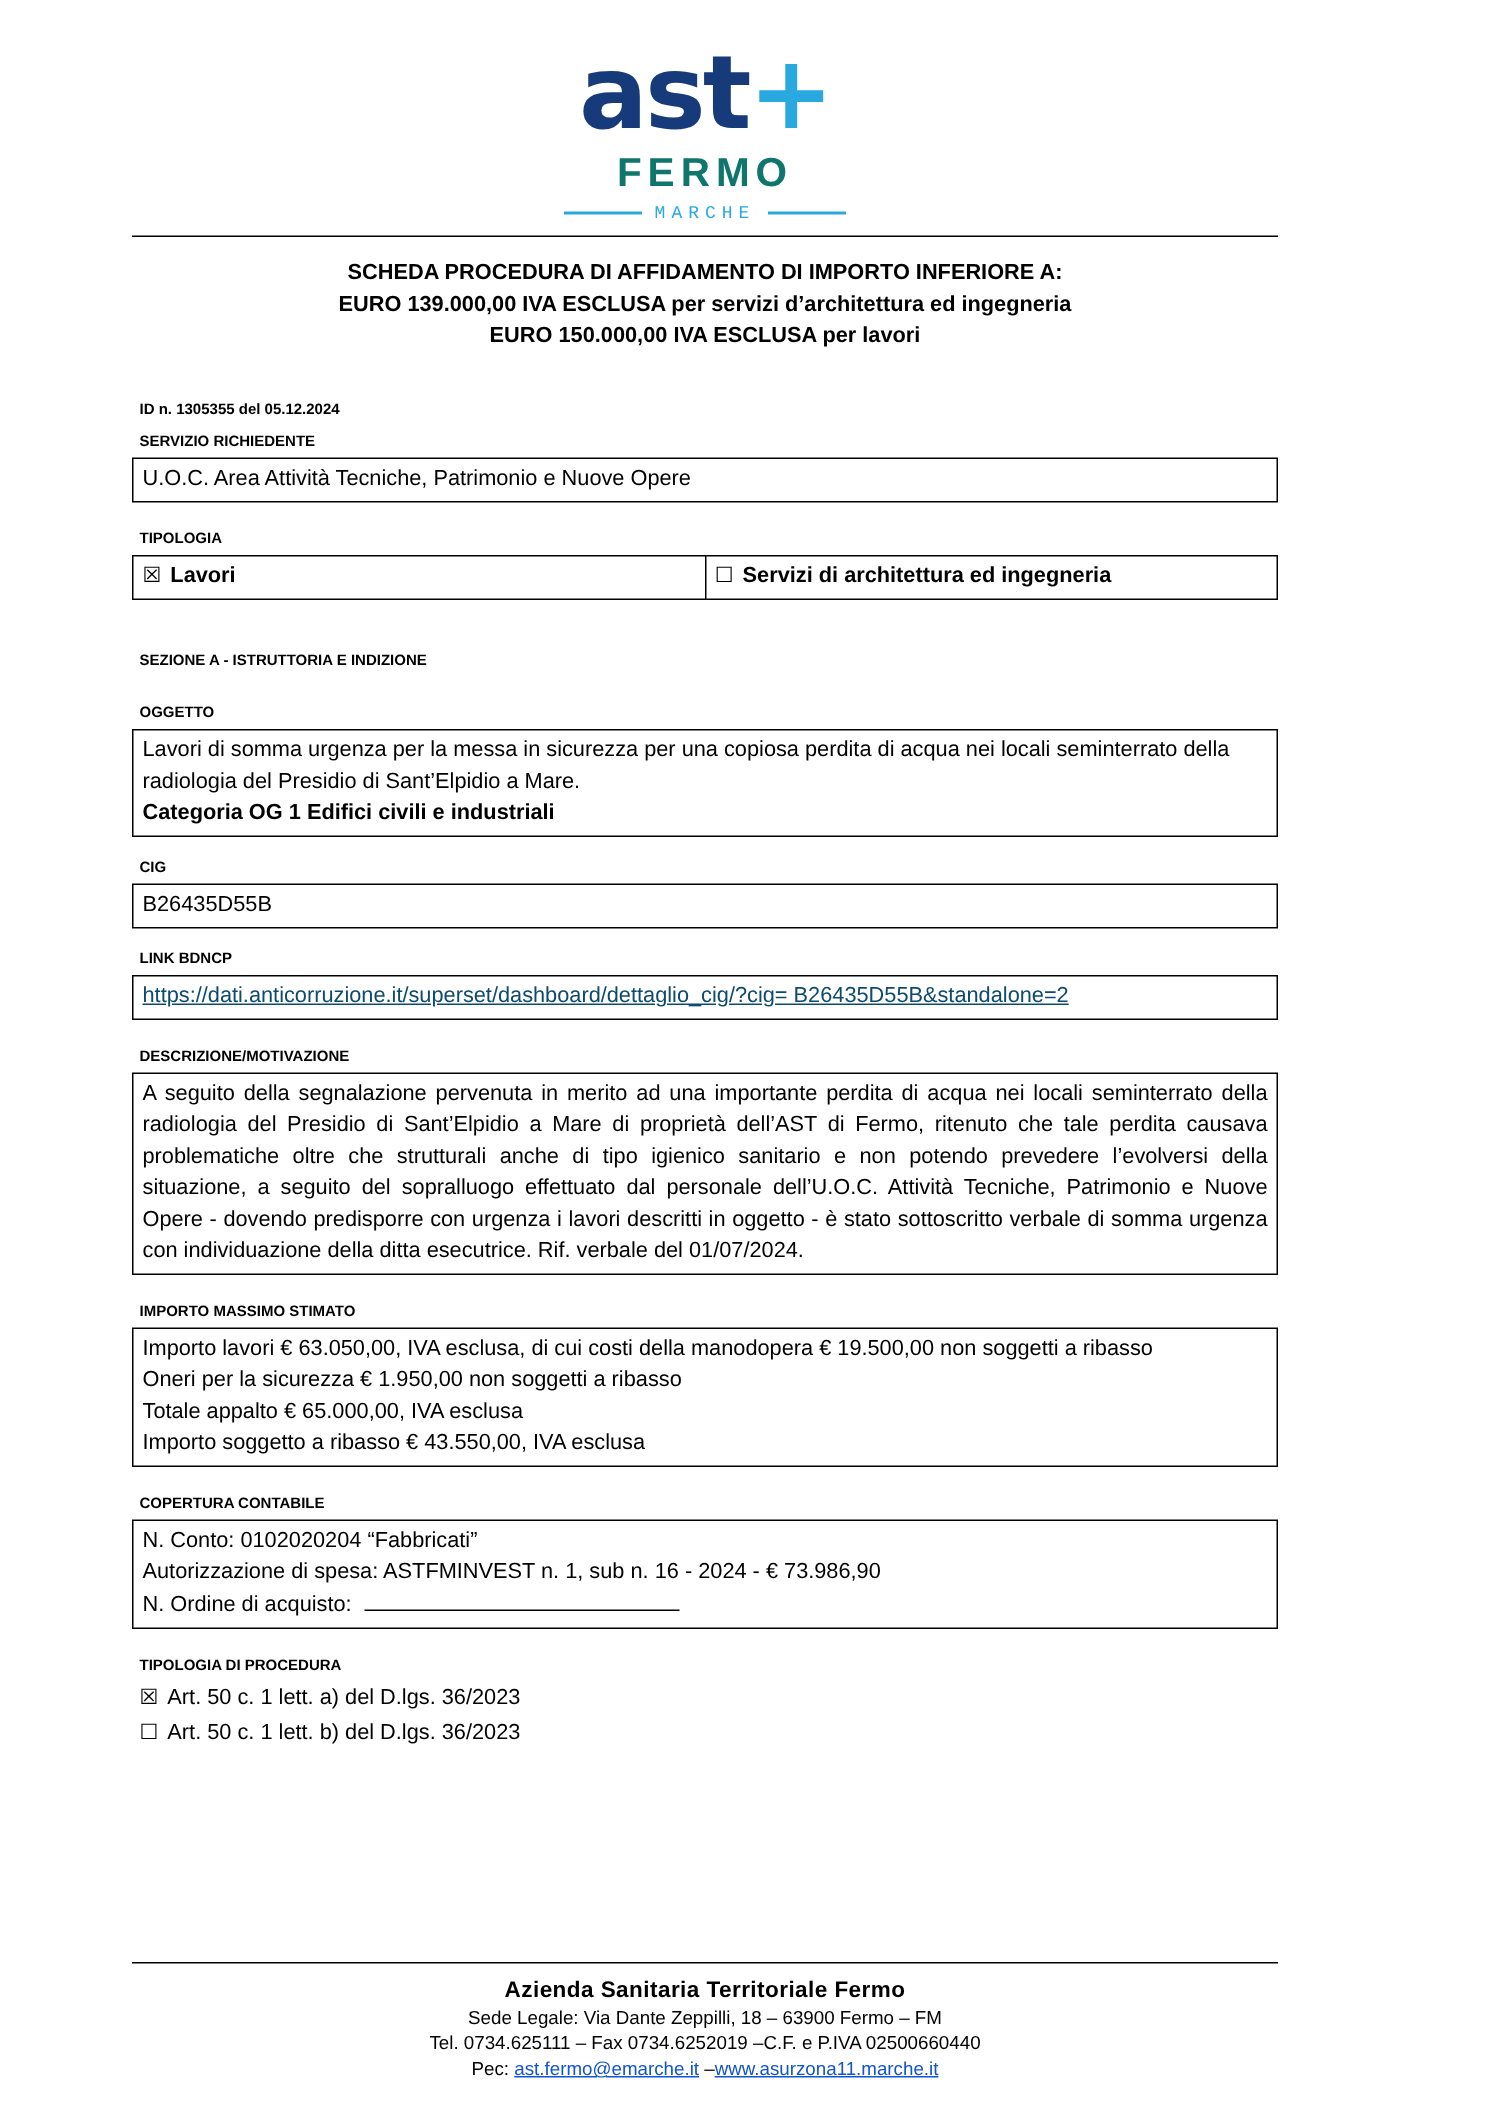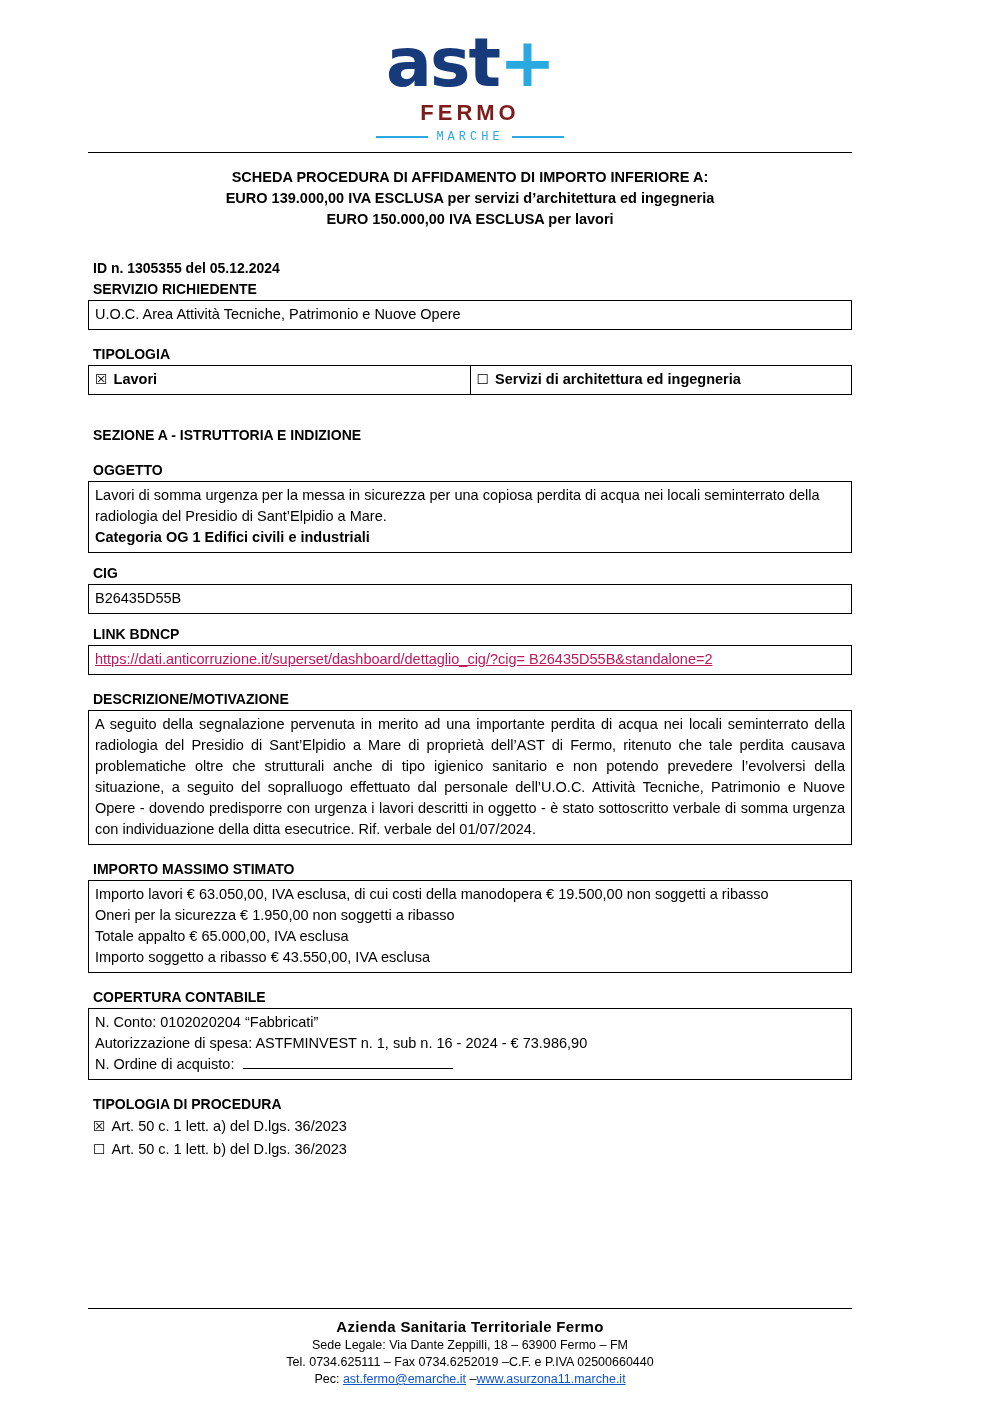--- a/index.html
+++ b/index.html
@@ -36,23 +36,23 @@
     line-height: 70px;
     position: relative;
     display: inline-block;
   }
   .logo-cross {
     color: #2aa9e0;
     font-weight: bold;
   }
   .logo-fermo {
     font-family: "Liberation Sans", sans-serif;
-    font-size: 22px;
-    font-weight: bold;
-    color: #7f1d1d;
+    font-size: 27px;
+    font-weight: bold;
+    color: #0f766e;
     letter-spacing: 4px;
     margin-top: 2px;
     text-align: center;
   }
   .logo-marche-row {
     display: flex;
     align-items: center;
     justify-content: center;
     gap: 8px;
     margin-top: 4px;
@@ -83,37 +83,37 @@
     font-size: 14.5px;
     font-weight: bold;
     line-height: 21px;
   }
   .spacer-20 { height: 20px; }
   .spacer-14 { height: 14px; }
   .spacer-10 { height: 10px; }
   .spacer-8  { height: 8px; }
 
   .lbl {
-    font-size: 14px;
+    font-size: 10px;
     font-weight: bold;
     line-height: 21px;
     padding-left: 5px;
   }
   .box {
     border: 1px solid #000;
     box-sizing: border-box;
     padding: 3px 6px 4px 6px;
     font-size: 14.5px;
     line-height: 21px;
   }
   .box p { margin: 0; }
   .just { text-align: justify; }
   .bold { font-weight: bold; }
   .link {
-    color: #be185d;
+    color: #0c4a6e;
     text-decoration: underline;
   }
   
   .tip-table {
     width: 100%;
     border-collapse: collapse;
     table-layout: fixed;
   }
   .tip-table td {
     border: 1px solid #000;

